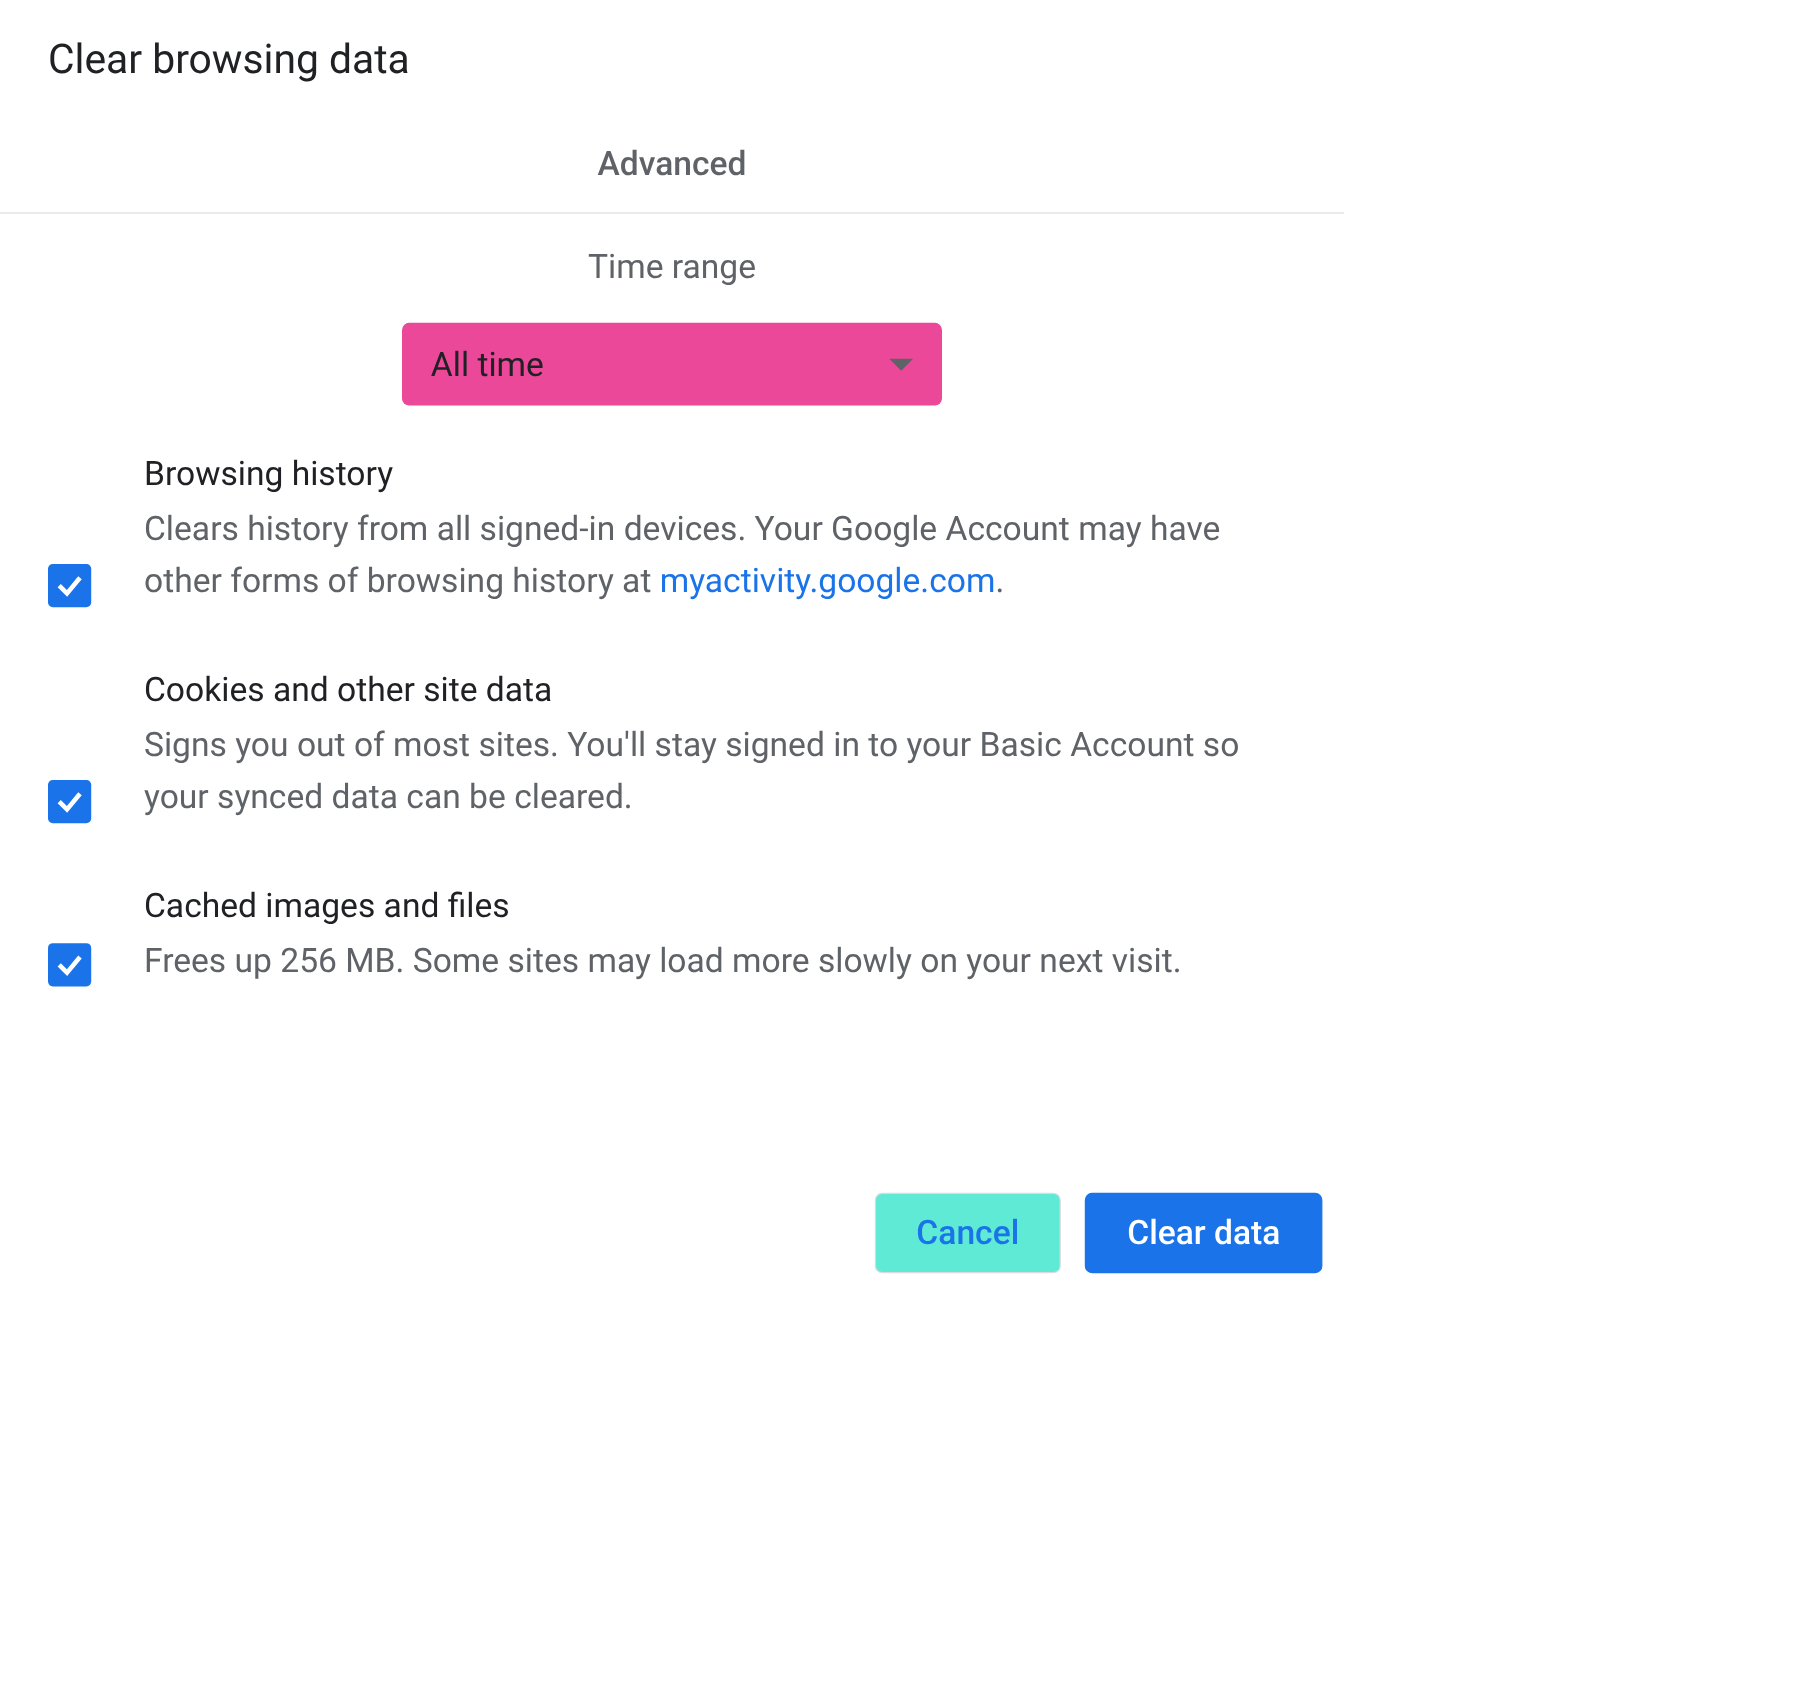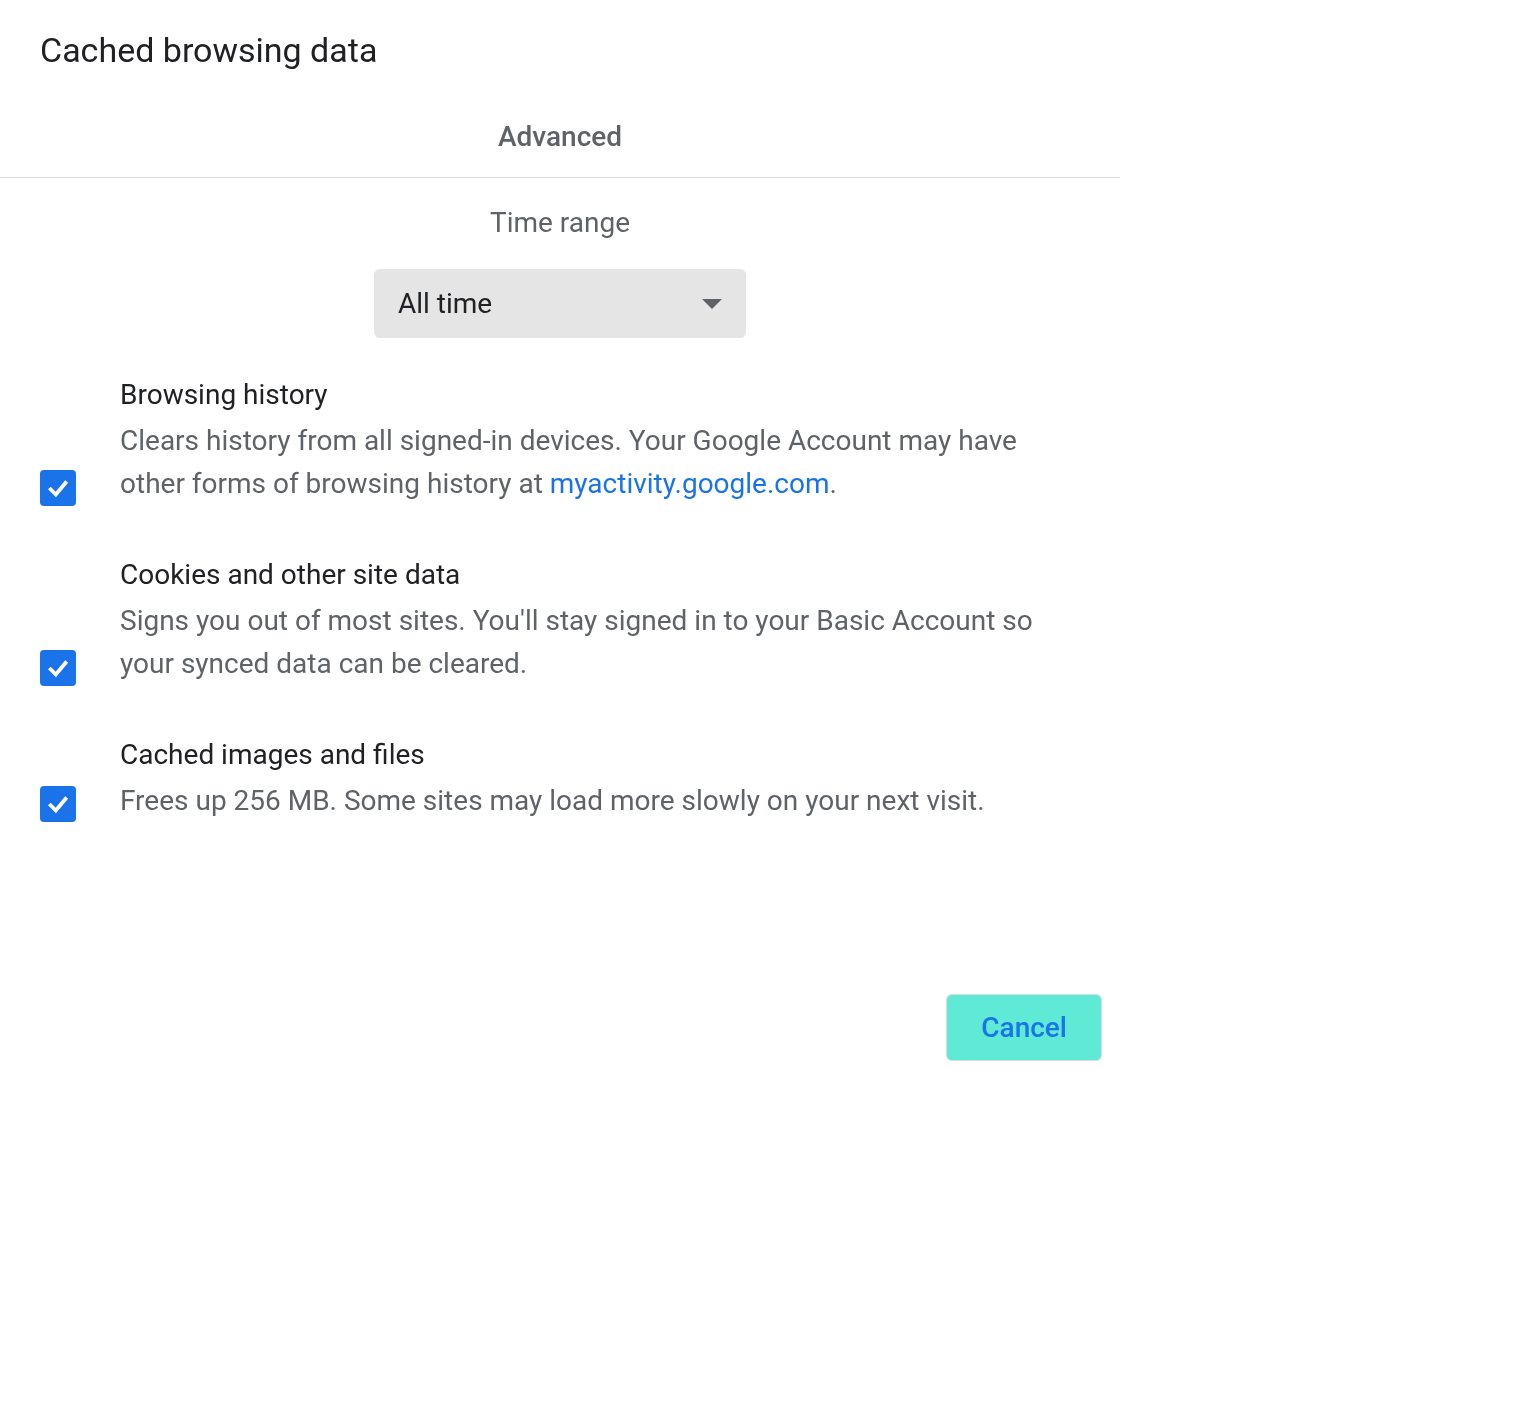--- a/index.html
+++ b/index.html
@@ -59,24 +59,24 @@
       flex-direction: column;
     }
     .time-label {
       font-size: 28px;
       color: #5f6368;
     }
     .select {
       display: flex;
       align-items: center;
       justify-content: space-between;
-      background: #e5e5e5;
+      background: #ec4899;
       border-radius: 6px;
       padding: 18px 24px;
-      width: 372px;
+      width: 450px;
       font-size: 28px;
       color: #202124;
       cursor: pointer;
     }
     .select .arrow {
       width: 0; height: 0;
       border-left: 10px solid transparent;
       border-right: 10px solid transparent;
       border-top: 10px solid #5f6368;
     }
@@ -144,21 +144,21 @@
       background: #1a73e8;
       color: #fff;
       border: 1px solid #1a73e8;
     }
   </style>
 </head>
 <body>
 
 <div class="dialog">
 
-  <div class="title">Cached browsing data</div>
+  <div class="title">Clear browsing data</div>
 
   <div class="tabs">
     <div class="tab">
       <span>Advanced</span>
     </div>
   </div>
 
   <div class="content">
 
     <div class="time-row">
@@ -206,15 +206,18 @@
         <div class="opt-desc">Frees up 256 MB. Some sites may load more slowly on your next visit.</div>
       </div>
     </div>
 
   </div>
 
   <div class="buttons">
     <div class="btn btn-cancel">
       <span>Cancel</span>
     </div>
+    <div class="btn btn-primary">
+      <span>Clear data</span>
+    </div>
   </div>
 
 </div>
 
 </body></html>

